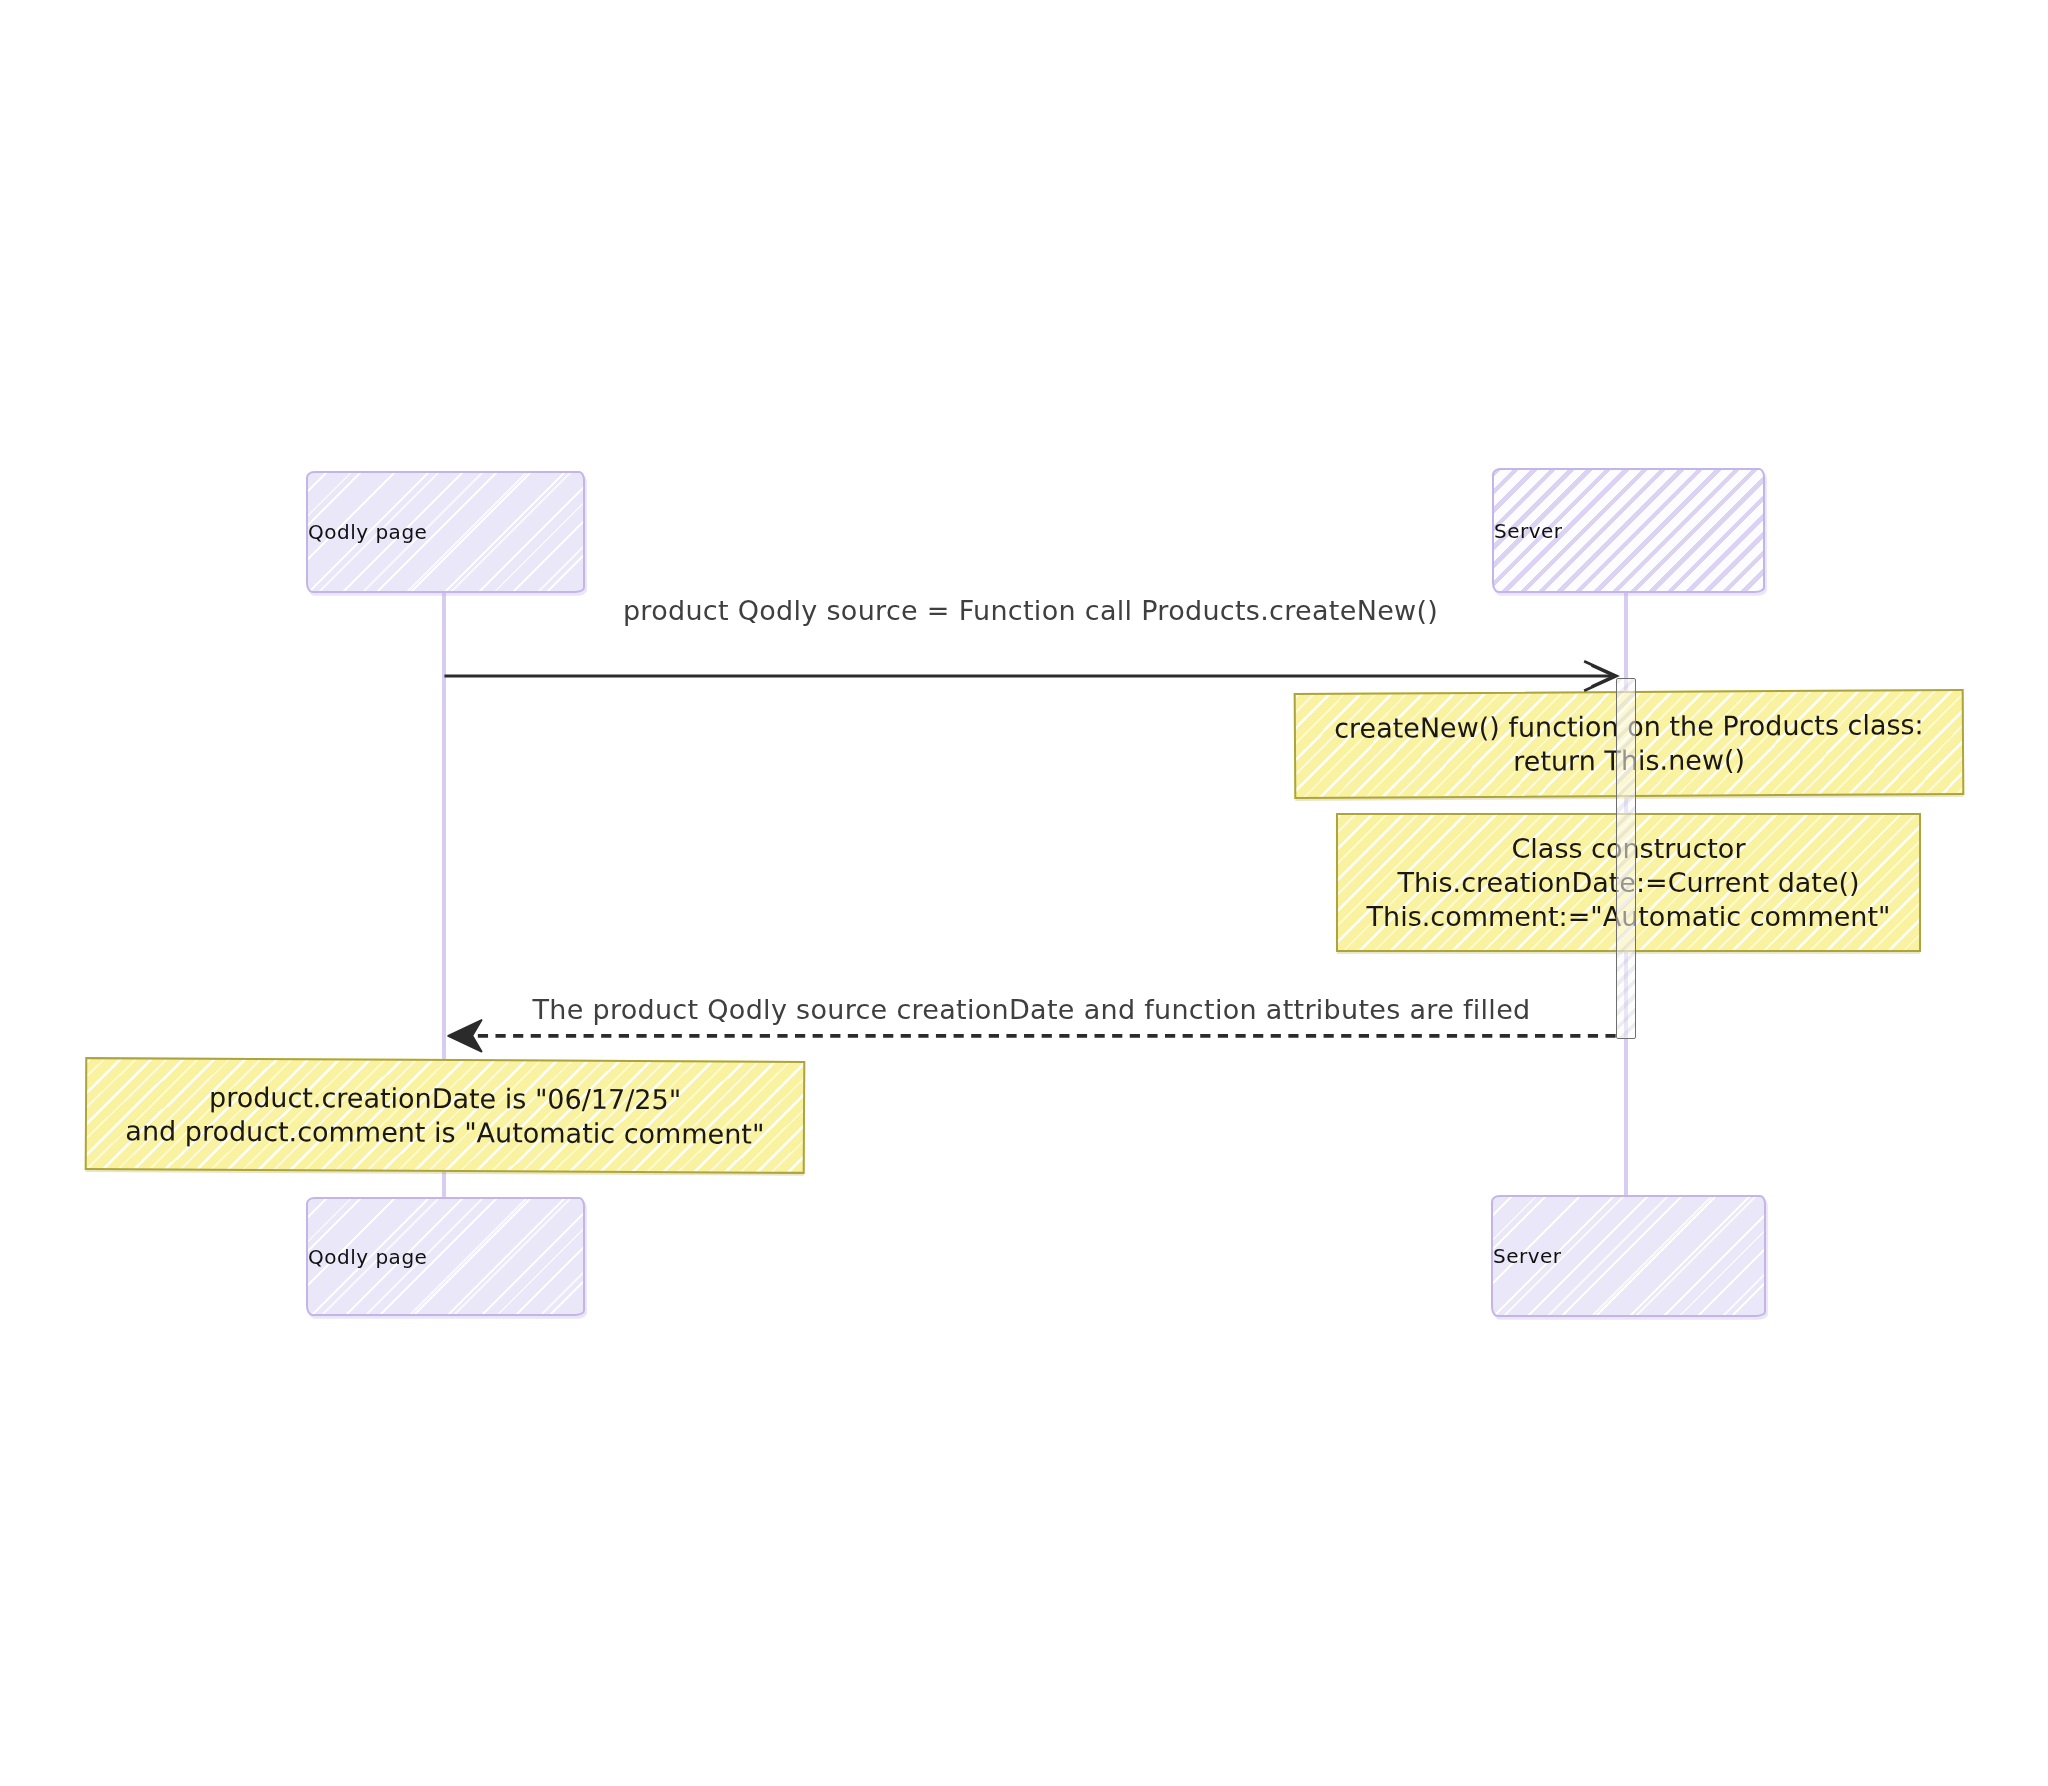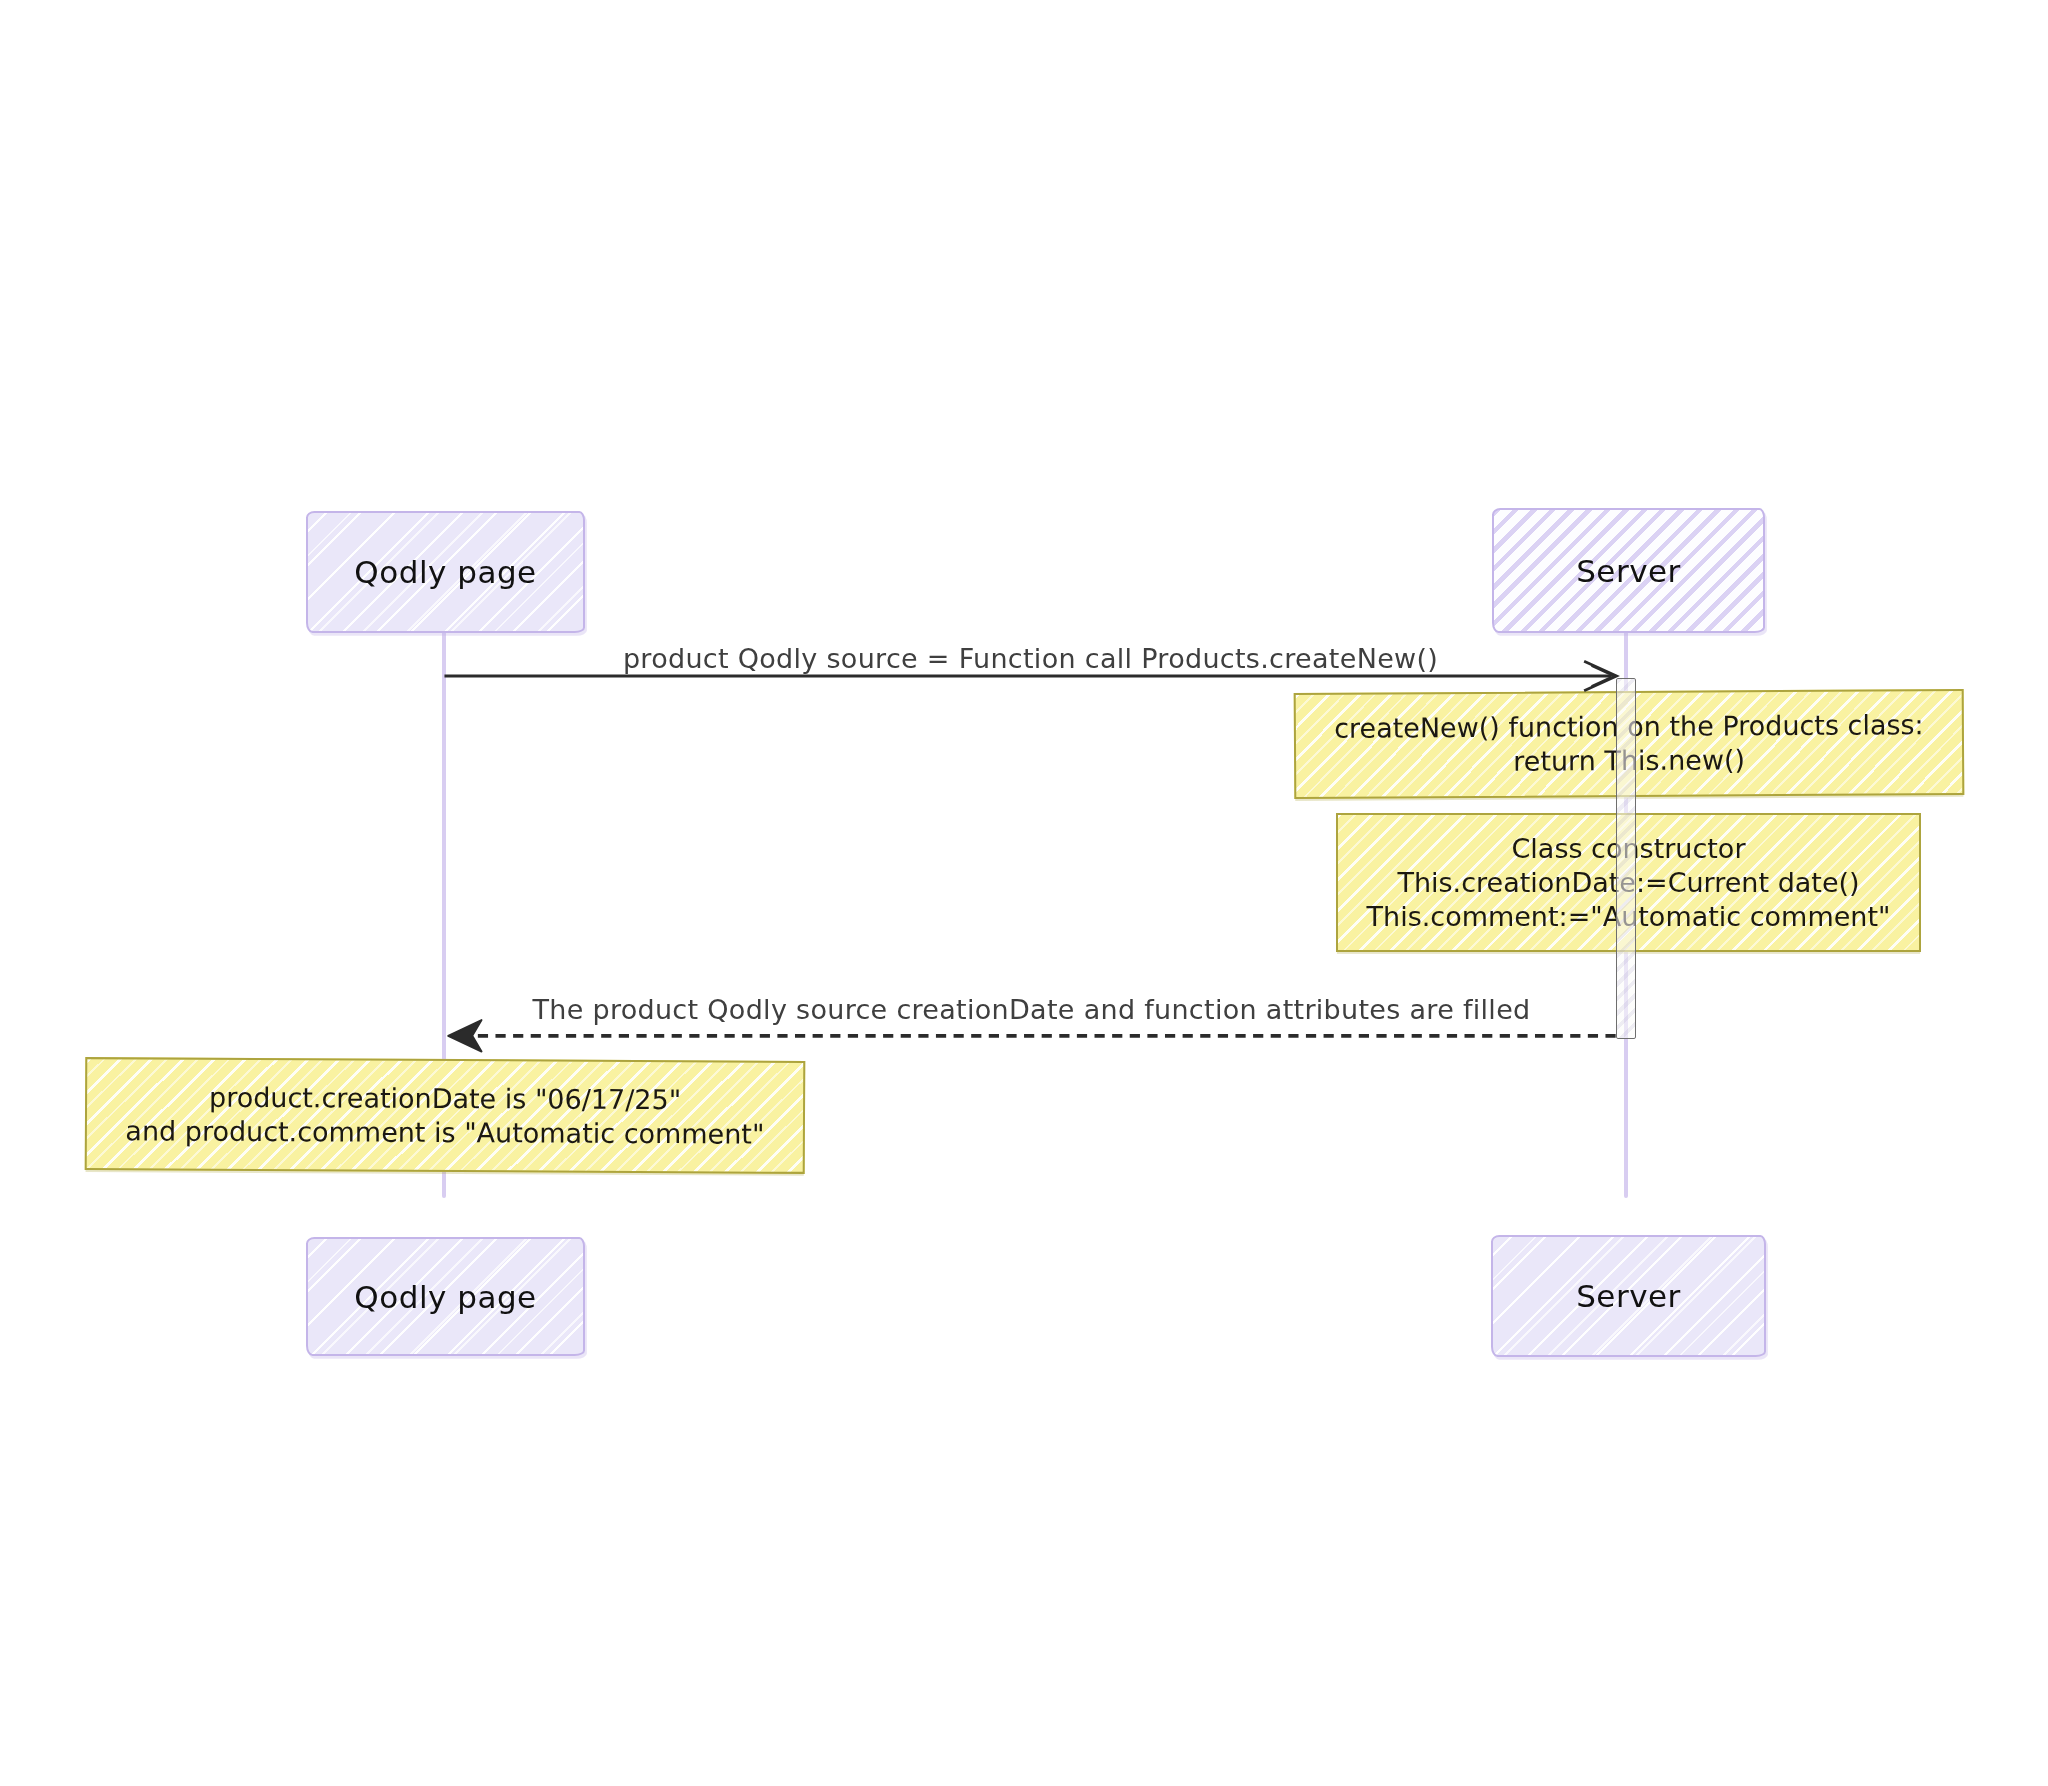--- a/index.html
+++ b/index.html
@@ -19,32 +19,31 @@
   #canvas{
     position:relative;
     width:2049px;height:1786px;
     background:var(--canvas-bg);
     font-family:"DejaVu Sans",sans-serif;
     overflow:hidden;
   }
   
   .actor{
     position:absolute;
-    display:flex;align-items:center;justify-content:center;
+    display:flex;align-items:center;justify-content:flex-start;
     background-color:var(--actor-fill);
     background-image:
       repeating-linear-gradient(135deg, rgba(255,255,255,0) 0 12px, rgba(255,255,255,.95) 12px 14px, rgba(255,255,255,0) 14px 24px),
       repeating-linear-gradient(135deg, rgba(255,255,255,0) 0 29px, rgba(255,255,255,.7) 29px 31px);
     border:2.3px solid var(--actor-border);
     border-radius:8.3px 5.6px 10.2px 6.5px / 6.5px 9.3px 5.6px 10.2px;
     box-shadow:1.9px 2.8px 0 rgba(196,181,233,.35);
     color:#111;
-    font-size:31px;
+    font-size:20px;
     letter-spacing:0.5px;
-    margin-top:40px;
   }
   .actor.striped{
     background-color:#fdfdff;
     background-image:
       repeating-linear-gradient(135deg, var(--actor-stripe) 0 4.6px, rgba(255,255,255,0) 4.6px 13px);
   }
   
   .lifeline{
     position:absolute;
     width:3.7px;
@@ -122,21 +121,21 @@
   <svg id="arrows" width="2049" height="1786" viewBox="0 0 2209 1926" fill="none">
 
     <line x1="479" y1="729" x2="1737" y2="729" stroke="#2b2b2b" stroke-width="3.2"></line>
     <path d="M1708 713 L1743 729 L1708 745" stroke="#2b2b2b" stroke-width="3" fill="none" stroke-linejoin="miter"></path>
     <path d="M1716 718 L1740 729 L1716 740" stroke="#2b2b2b" stroke-width="2.4" fill="none"></path>
 
     <line x1="1742" y1="1117" x2="503" y2="1117" stroke="#2b2b2b" stroke-width="4" stroke-dasharray="11 8"></line>
     <path d="M483 1117 L519 1100 L509 1117 L519 1134 Z" fill="#2b2b2b" stroke="#2b2b2b" stroke-width="2" stroke-linejoin="round"></path>
   </svg>
 
-  <div class="msg-label" style="left:381px;top:643px;">product Qodly source = Function call Products.createNew()</div>
+  <div class="msg-label" style="left:381px;top:595px;">product Qodly source = Function call Products.createNew()</div>
   <div class="msg-label" style="left:382px;top:994px;">The product Qodly source creationDate and function attributes are filled</div>
 
   <div class="actor" style="left:306px;top:471px;width:275px;height:118px;z-index:8;">
     <span>Qodly page</span>
   </div>
 
   <div class="actor striped" style="left:1492px;top:468px;width:269px;height:121px;z-index:8;">
     <span>Server</span>
   </div>
 

